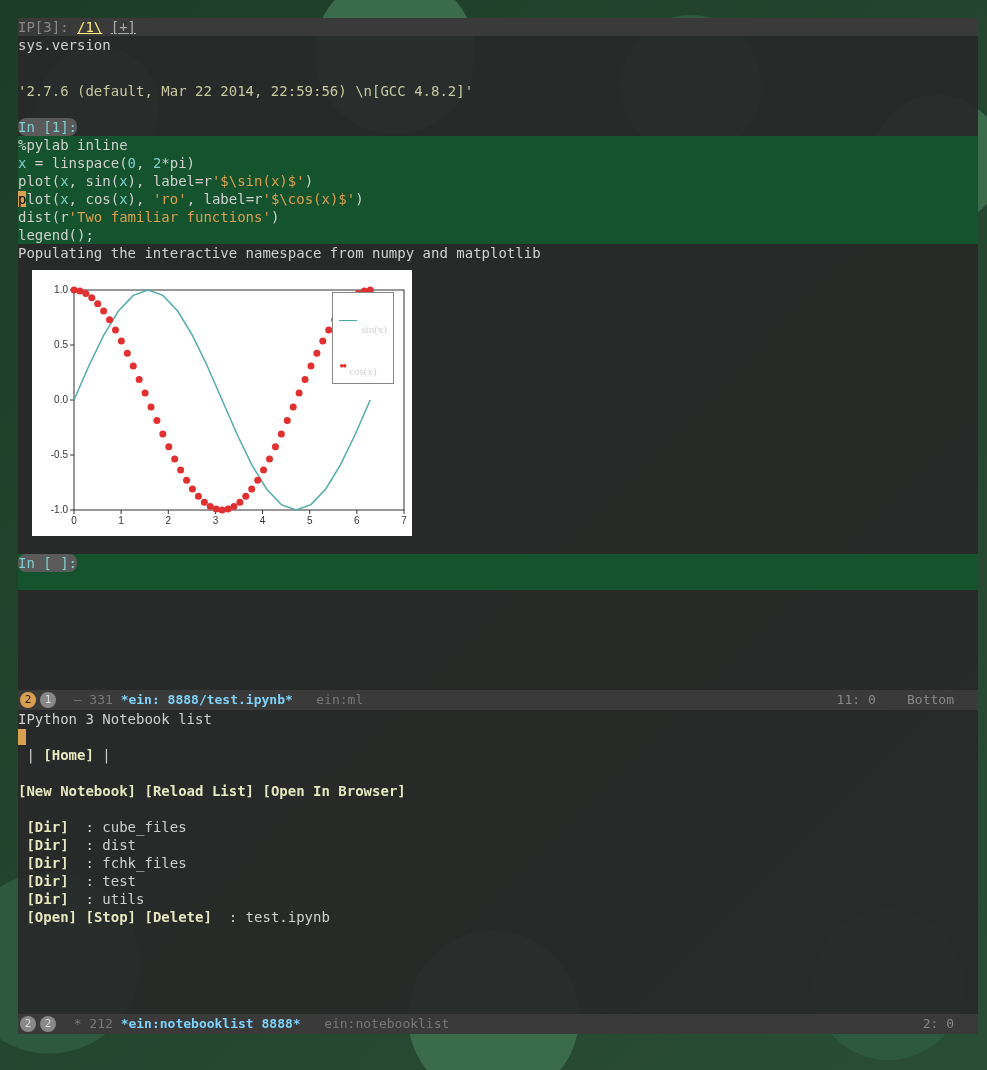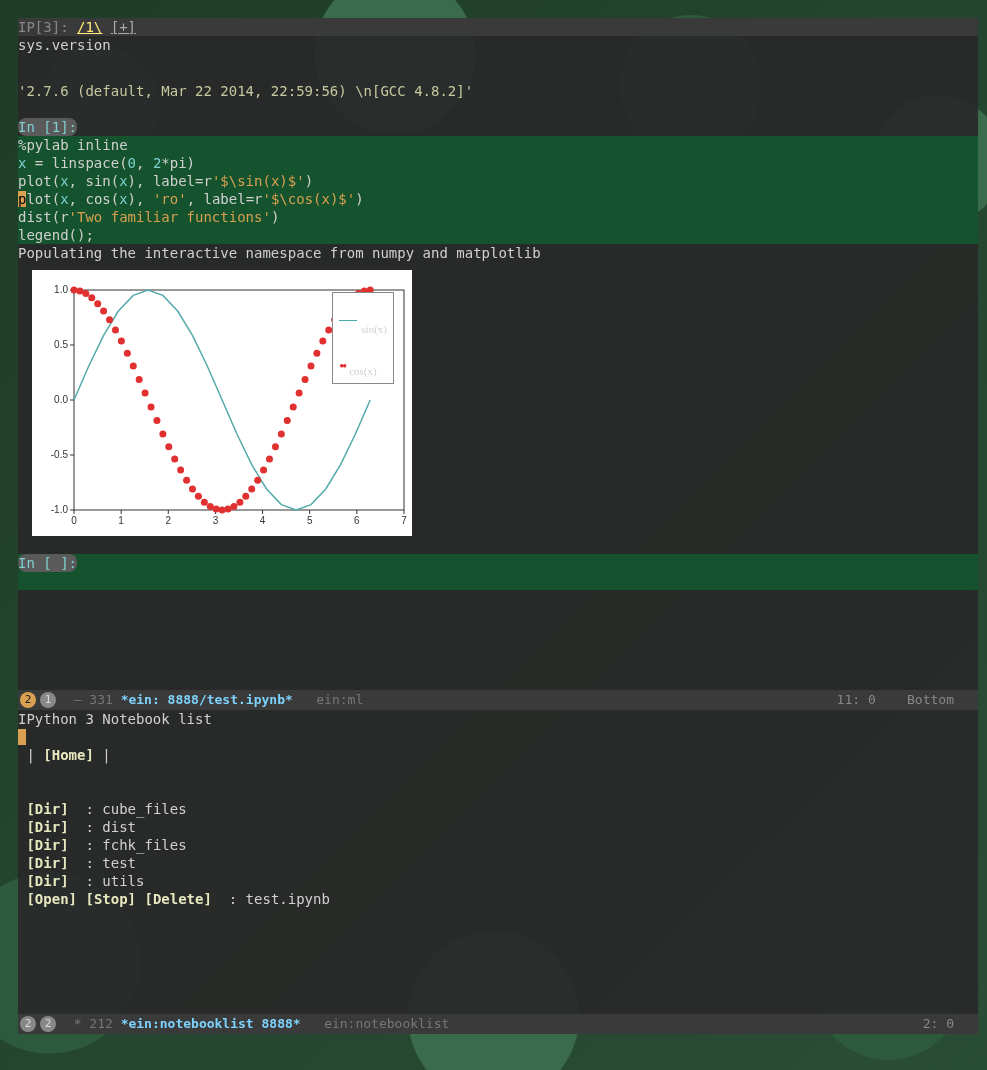--- a/index.html
+++ b/index.html
@@ -215,20 +215,21 @@
   <span class="badge badge-y">2</span><span class="badge badge-g">1</span>
   &nbsp;&nbsp;<span class="ml-dim">—</span>&nbsp;<span class="ml-dim">331</span>&nbsp;<span class="ml-active">*ein: 8888/test.ipynb*</span>&nbsp;&nbsp;&nbsp;<span class="ml-dim">ein:ml</span>
   <span class="ml-right"><span>11: 0</span>&nbsp;&nbsp;&nbsp;&nbsp;<span>Bottom</span></span>
 </div>
 
 <div class="pane bottom-pane">
   <div class="code-line">IPython 3 Notebook list</div>
   <div class="code-line"><span class="cursor-block">&nbsp;</span></div>
   <div class="code-line"> | <span class="nb-link">[Home]</span> |</div>
   <div class="code-line">&nbsp;</div>
+  <div class="code-line"><span class="nb-link">[New Notebook]</span> <span class="nb-link">[Reload List]</span> <span class="nb-link">[Open In Browser]</span></div>
   <div class="code-line">&nbsp;</div>
   <div id="nb-rows">
       <div class="code-line nb-row"> <span class="nb-dir">[Dir]</span>  : cube_files</div>
       <div class="code-line nb-row"> <span class="nb-dir">[Dir]</span>  : dist</div>
       <div class="code-line nb-row"> <span class="nb-dir">[Dir]</span>  : fchk_files</div>
       <div class="code-line nb-row"> <span class="nb-dir">[Dir]</span>  : test</div>
       <div class="code-line nb-row"> <span class="nb-dir">[Dir]</span>  : utils</div>
       <div class="code-line nb-row"> <span class="nb-dir">[Open]</span> <span class="nb-dir">[Stop]</span> <span class="nb-dir">[Delete]</span>  : test.ipynb</div>
     </div>
 </div>

